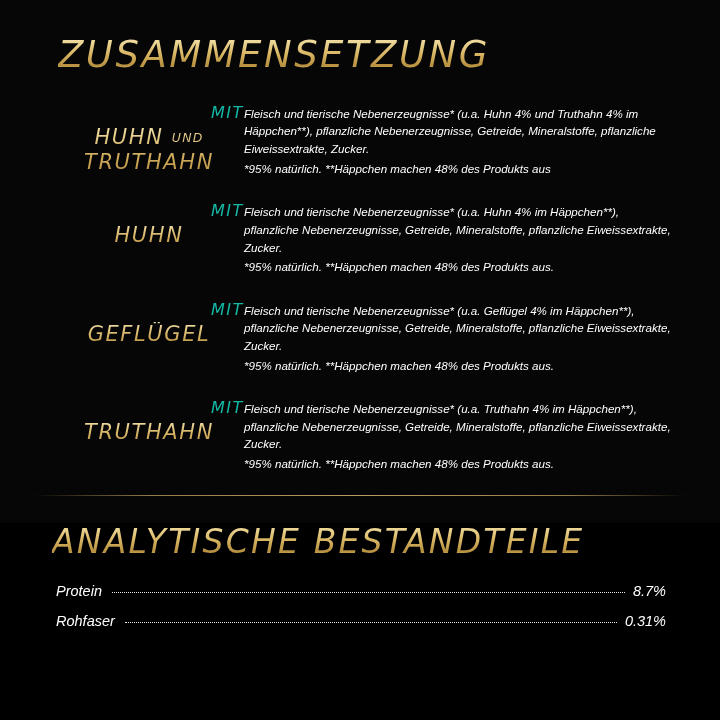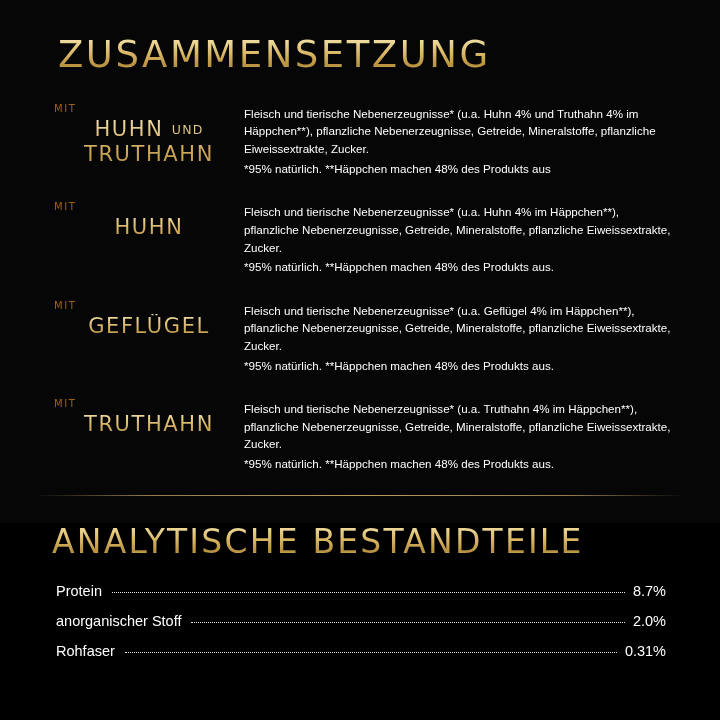--- a/index.html
+++ b/index.html
@@ -9,20 +9,21 @@
     background: #000000;
     font-family: "Liberation Sans", sans-serif;
     overflow: hidden;
   }
   .page {
     position: relative;
     width: 720px;
     height: 523px;
     background: #060606;
     padding: 0;
+    font-style: italic;
   }
 
   
   .section-one {
     padding: 36px 44px 0 44px;
   }
   .title-gold {
     font-family: "DejaVu Sans", sans-serif;
     font-weight: 400;
     letter-spacing: 2.5px;
@@ -45,25 +46,26 @@
     margin-bottom: 22px;
   }
   .variant-name {
     width: 200px;
     flex: 0 0 200px;
     padding-left: 10px;
     padding-top: 2px;
   }
   .vn-small {
     font-family: "DejaVu Sans", sans-serif;
-    font-size: 10px;
+    font-size: 16px;
     letter-spacing: 1.6px;
-    color: #a16207;
+    color: #14b8a6;
     display: block;
     margin-bottom: 3px;
+    text-align: right;
   }
   .vn-big {
     font-family: "DejaVu Sans", sans-serif;
     font-size: 21px;
     letter-spacing: 1.6px;
     line-height: 1.22;
     background: linear-gradient(180deg, #f3e2ab 0%, #d4b061 55%, #b8913f 100%);
     -webkit-background-clip: text;
     background-clip: text;
     color: transparent;
@@ -186,25 +188,20 @@
 
   <div class="section-two">
     <h2 class="title-gold h2">ANALYTISCHE BESTANDTEILE</h2>
     <ul class="analytic-list">
       <li class="analytic-row">
         <span class="analytic-label">Protein</span>
         <span class="dots"></span>
         <span class="analytic-value">8.7%</span>
       </li>
       <li class="analytic-row">
-        <span class="analytic-label">anorganischer Stoff</span>
-        <span class="dots"></span>
-        <span class="analytic-value">2.0%</span>
-      </li>
-      <li class="analytic-row">
         <span class="analytic-label">Rohfaser</span>
         <span class="dots"></span>
         <span class="analytic-value">0.31%</span>
       </li>
     </ul>
   </div>
 
 </div>
 
 </body></html>

